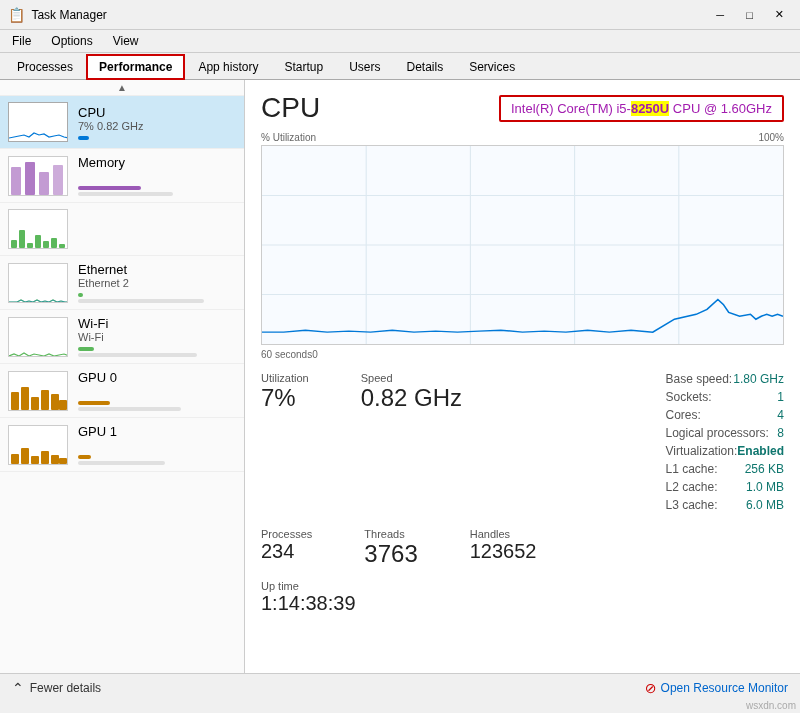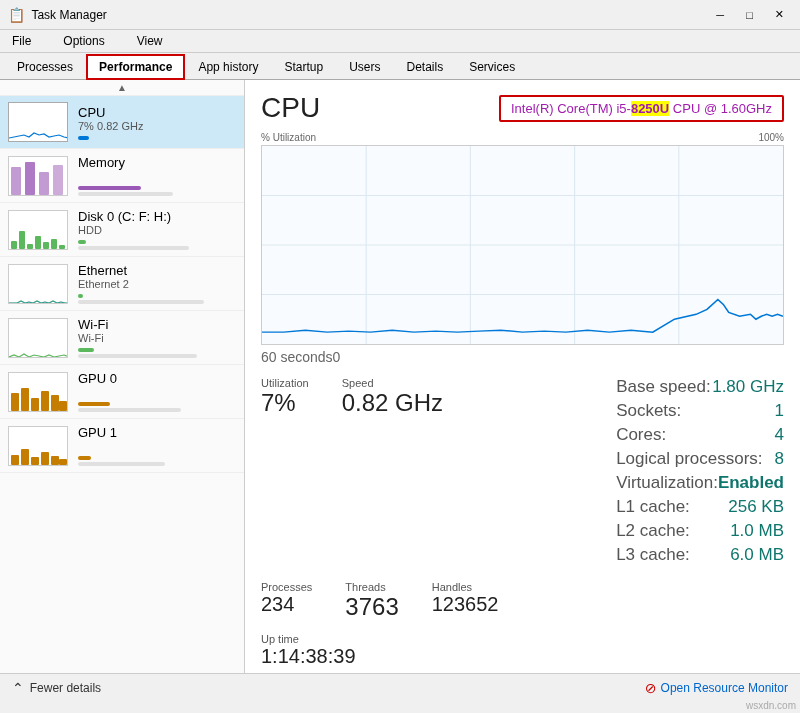--- a/index.html
+++ b/index.html
@@ -11,21 +11,21 @@
       align-items: center;
       padding: 6px 8px;
       gap: 6px;
       border-bottom: 1px solid #ccc;
     }
     .title-bar-icon { font-size: 14px; }
     .title-bar-text { font-size: 12px; font-weight: normal; }
 
     .menu-bar {
       display: flex;
-      gap: 16px;
+      gap: 4px;
       padding: 2px 4px;
       background: #f0f0f0;
       border-bottom: 1px solid #ccc;
     }
     .menu-item {
       padding: 2px 8px;
       cursor: pointer;
       font-size: 12px;
     }
 
@@ -151,53 +151,53 @@
 
     .chart-y-label {
       font-size: 10px;
       color: #666;
       display: flex;
       justify-content: space-between;
       margin-bottom: 2px;
     }
 
     .chart-x-label {
-      font-size: 14px;
+      font-size: 10px;
       color: #666;
       display: flex;
       justify-content: flex-start;
       margin-bottom: 12px;
     }
 
     .chart-line-svg {
       position: absolute;
       top: 0; left: 0;
       width: 100%; height: 100%;
     }
 
     .stats-row {
       display: flex;
-      gap: 33px;
+      gap: 52px;
       margin-bottom: 12px;
     }
 
     .stat-block { }
     .stat-label { font-size: 11px; color: #555; }
     .stat-value { font-size: 24px; font-weight: 300; color: #222; }
 
     .details-grid {
       display: flex;
       gap: 16px;
     }
     .details-col { flex: 1; }
     .details-row {
       display: flex;
       justify-content: space-between;
       margin-bottom: 4px;
-      font-size: 17px;
+      font-size: 12px;
     }
     .details-key { color: #555; }
     .details-val { color: #0f766e; font-weight: 500; }
     .details-val.bold { font-weight: bold; text-align: right; }
 
     .footer {
       display: flex;
       align-items: center;
       justify-content: space-between;
       padding: 6px 12px;
@@ -299,26 +299,20 @@
       <div class="sidebar-thumbnail">
         <svg width="60" height="40" style="background:white;">
           <rect x="2" y="30" width="6" height="8" fill="#5cb85c" rx="1"></rect>
           <rect x="10" y="20" width="6" height="18" fill="#5cb85c" rx="1"></rect>
           <rect x="18" y="33" width="6" height="5" fill="#5cb85c" rx="1"></rect>
           <rect x="26" y="25" width="6" height="13" fill="#5cb85c" rx="1"></rect>
           <rect x="34" y="31" width="6" height="7" fill="#5cb85c" rx="1"></rect>
           <rect x="42" y="28" width="6" height="10" fill="#5cb85c" rx="1"></rect>
           <rect x="50" y="34" width="6" height="4" fill="#5cb85c" rx="1"></rect>
         </svg>
-      </div>
-      <div class="sidebar-label">
-        <div class="sidebar-label-name">Disk 0 (C: F: H:)</div>
-        <div class="sidebar-label-sub">HDD</div>
-        <div class="sidebar-label-bar" style="width:5%;background:#5cb85c;"></div>
-        <div style="height:4px;background:#e0e0e0;border-radius:2px;margin-top:2px;width:70%;"></div>
       </div>
     </div>
 
     <div class="sidebar-item">
       <div class="sidebar-thumbnail">
         <svg width="60" height="40" style="background:white;">
           <polyline points="0,38 8,38 12,36 16,38 20,37 24,38 28,36 32,38 36,37 40,38 44,36 48,38 52,37 56,38 60,38" fill="none" stroke="#5cb85c" stroke-width="1.2"></polyline>
           <polyline points="0,38 8,38 12,36 16,38 20,37 24,38 28,36 32,38 36,37 40,38 44,36 48,38 52,37 56,38 60,38" fill="none" stroke="#0078d7" stroke-width="1" opacity="0.5"></polyline>
         </svg>
       </div>

